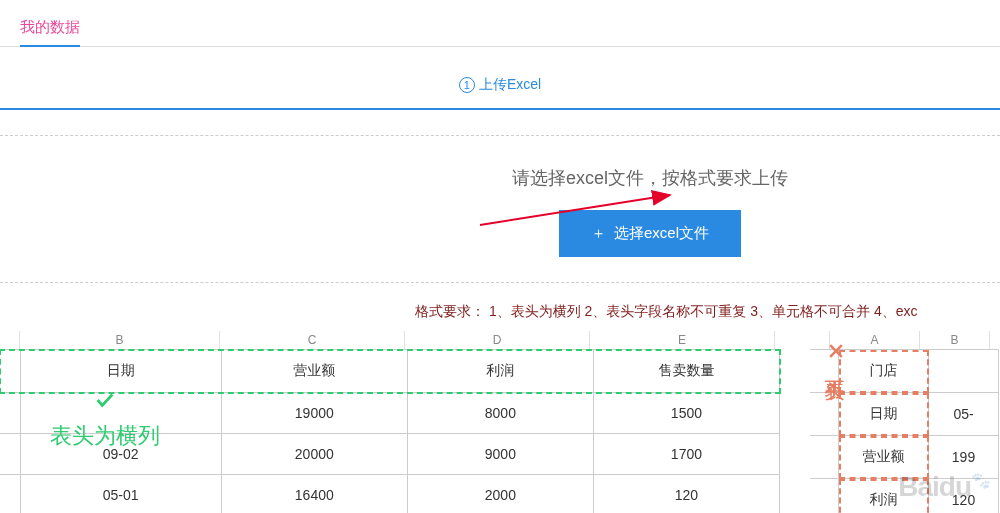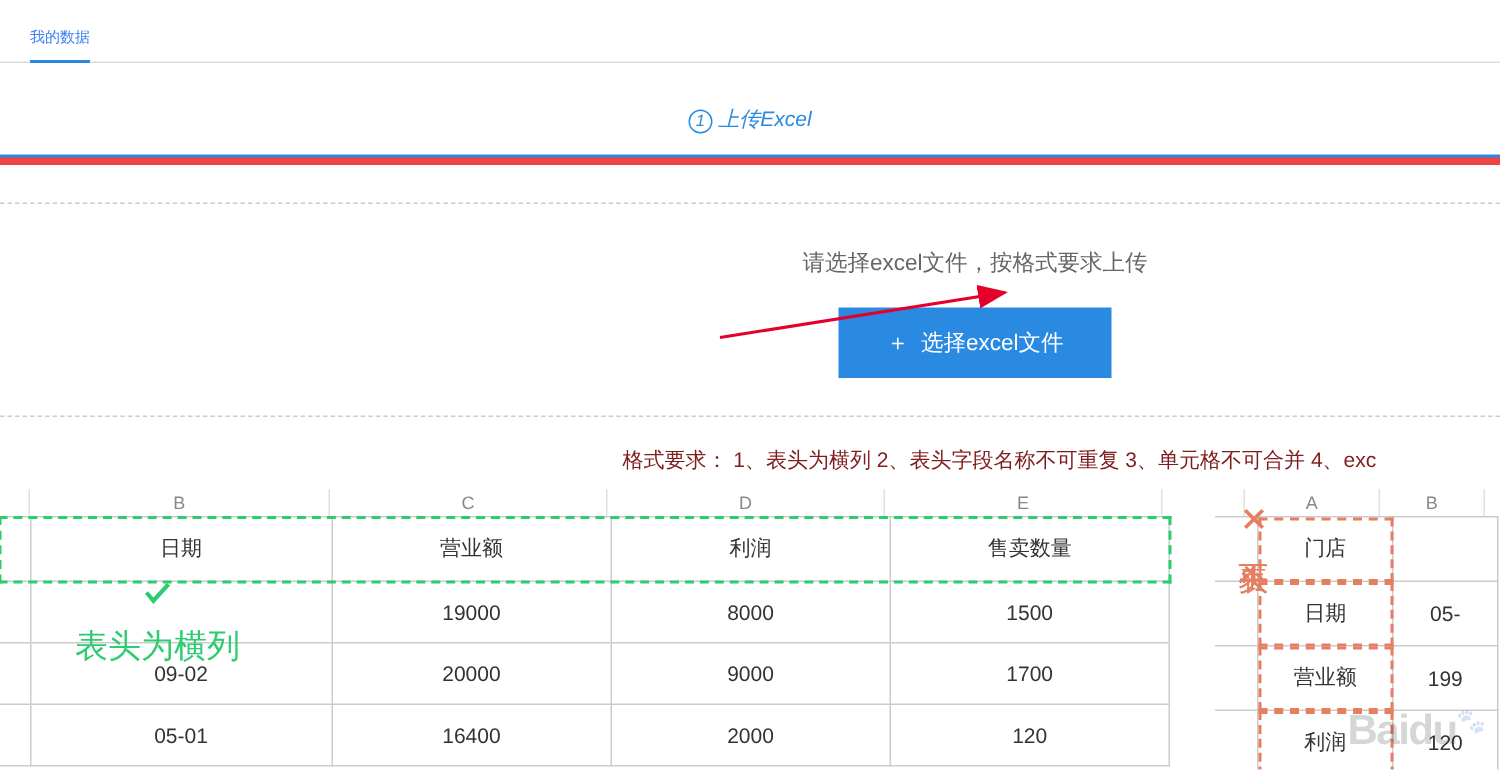--- a/index.html
+++ b/index.html
@@ -1,30 +1,30 @@
 <!DOCTYPE html>
 <html><head>
   <meta charset="utf-8">
   <style>
     * { margin: 0; padding: 0; box-sizing: border-box; }
     body { font-family: "Microsoft YaHei", Arial, sans-serif; background: #fff; width: 1000px; height: 513px; overflow: hidden; position: relative; }
     
     .top-tab { padding: 10px 20px 0; }
-    .top-tab-item { display: inline-block; padding: 8px 0; font-size: 10px; color: #3b82f6; border-bottom: 2px solid #2a8ae2; }
+    .top-tab-item { display: inline-block; padding: 8px 0; font-size: 15px; color: #ec4899; border-bottom: 2px solid #2a8ae2; }
     .top-tab-underline { border-bottom: 1px solid #ddd; margin-top: -1px; }
     
-    .step-nav { display: flex; border-bottom: 6px solid #ef4444; margin-top: 15px; font-style: italic; }
+    .step-nav { display: flex; border-bottom: 1px solid #ef4444; margin-top: 15px; }
     .step-item { flex: 1; text-align: center; padding: 14px 0; font-size: 14px; color: #999; cursor: pointer; }
     .step-item.active { color: #2a8ae2; border-bottom: 2px solid #2a8ae2; margin-bottom: -1px; }
     .circle-num { display: inline-block; width: 16px; height: 16px; line-height: 14px; border: 1px solid currentColor; border-radius: 50%; font-size: 11px; margin-right: 4px; text-align: center; }
     
     .dashed-line { border-top: 1px dashed #ccc; margin-top: 25px; }
     
     .upload-section { text-align: center; margin-top: 30px; padding-left: 300px; }
-    .upload-hint { color: #666; font-size: 15px; margin-bottom: 20px; }
+    .upload-hint { color: #666; font-size: 18px; margin-bottom: 20px; }
     .upload-btn { display: inline-block; background: #2a8ae2; color: #fff; padding: 14px 32px; font-size: 15px; cursor: pointer; }
     .upload-btn .plus { margin-right: 8px; font-size: 15px; }
     
     .dashed-line2 { border-top: 1px dashed #ccc; margin-top: 25px; }
     
     .format-req { padding: 20px 0 10px; font-size: 14px; color: #7f1d1d; padding-left: 415px; white-space: nowrap; }
     
     .examples { display: flex; gap: 10px; position: relative; }
     
     .example-good { position: relative; flex: 0 0 780px; }

